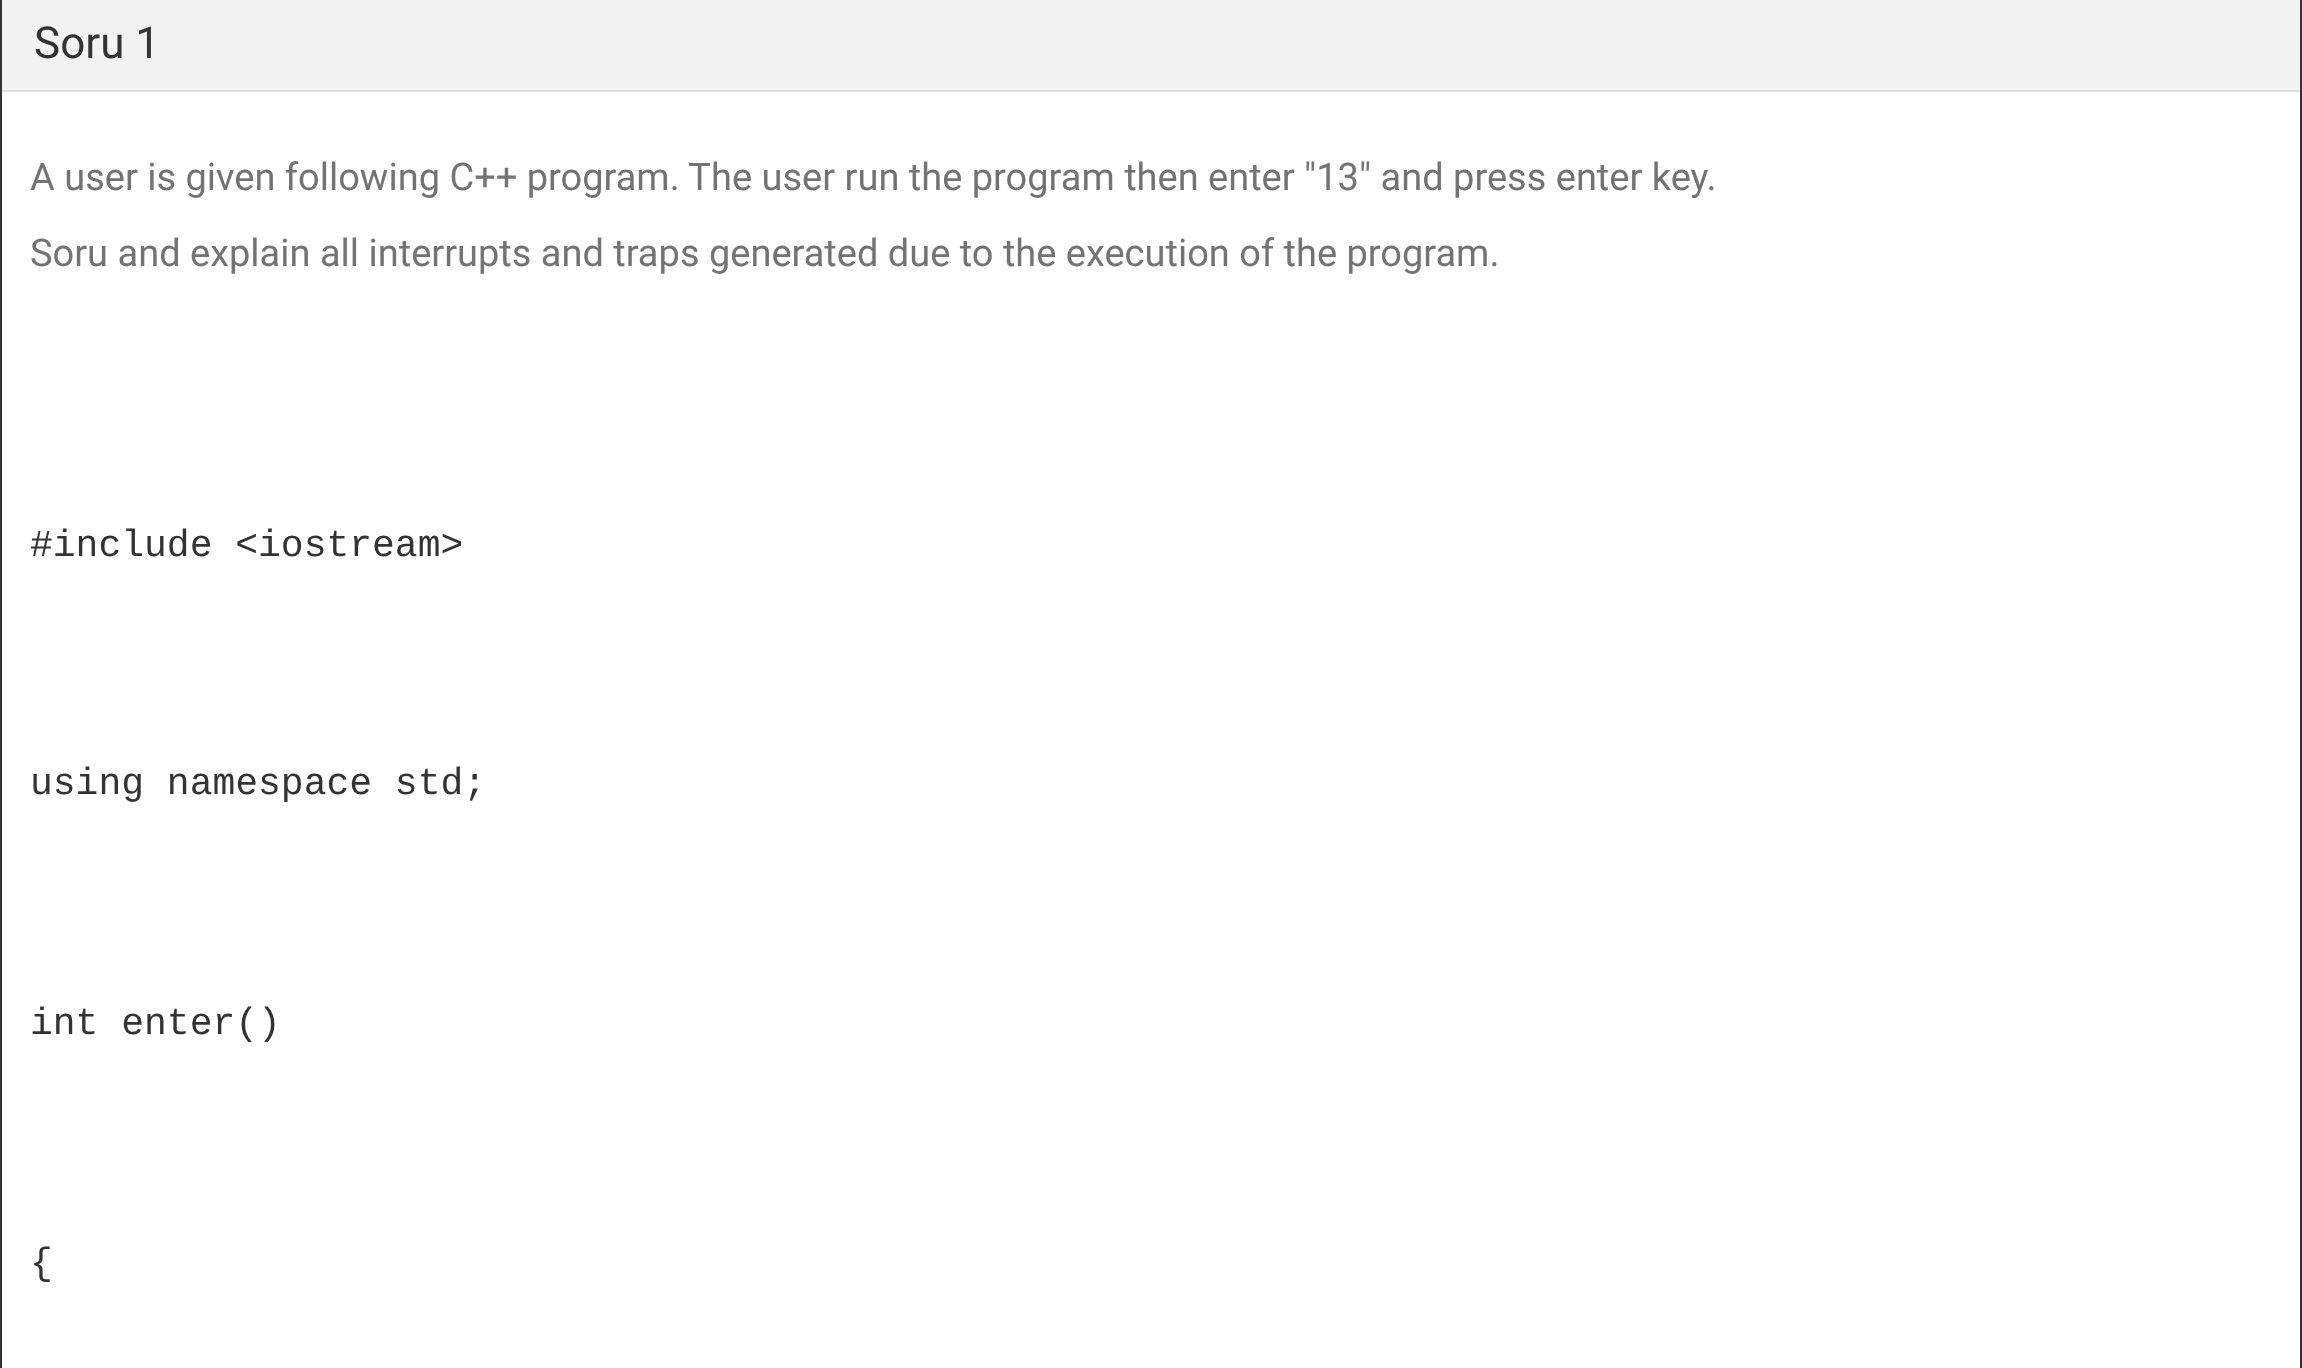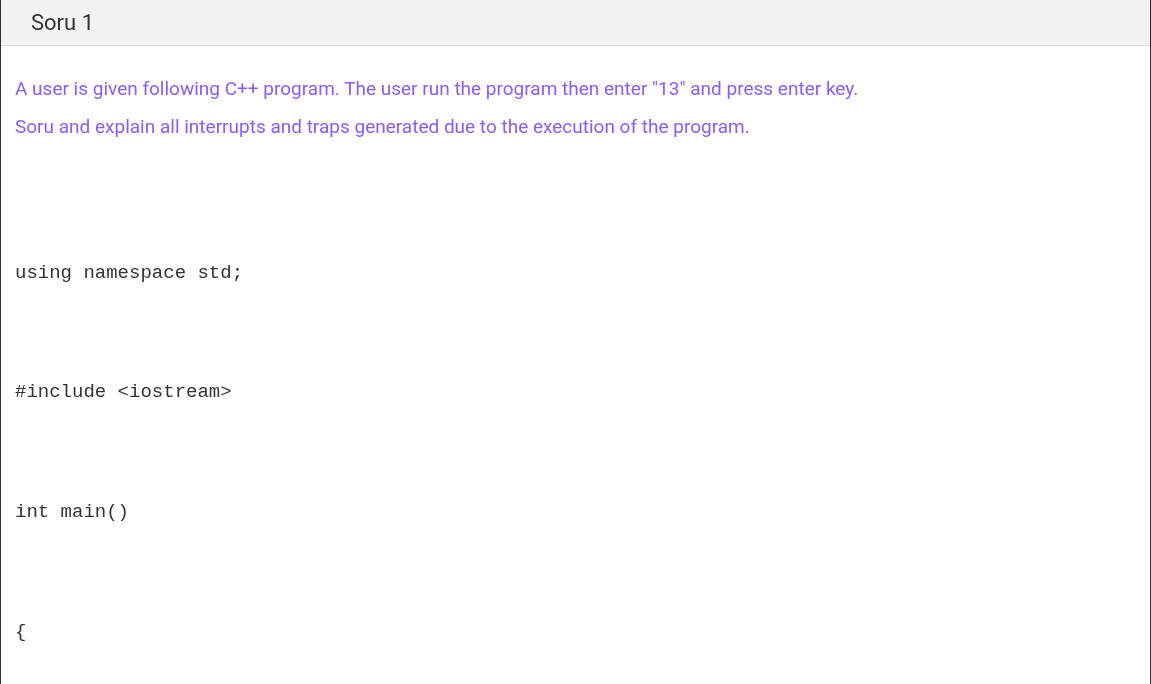--- a/index.html
+++ b/index.html
@@ -12,32 +12,32 @@
       background: #fff;
       color: #333;
       width: 1151px;
     }
     .container {
       border: 1px solid #333;
       border-top: none;
     }
     .question-header {
       background: #f2f2f2;
-      padding: 10px 30px;
+      padding: 10px 16px;
       font-size: 22px;
       color: #333;
       border-bottom: 1px solid #ddd;
     }
     .question-body {
       padding: 24px 14px 14px 14px;
     }
     .prompt-text {
       font-size: 19px;
       line-height: 2.0;
-      color: #8b5cf6;
+      color: #737373;
       margin-bottom: 28px;
     }
     .code-block {
       font-family: "Courier New", Courier, monospace;
       font-size: 19px;
       line-height: 2.1;
       color: #333;
       white-space: pre;
     }
   </style>
@@ -47,23 +47,23 @@
 <div class="container">
   <div class="question-header">
     <span>Soru 1</span>
   </div>
   <div class="question-body">
     <div class="prompt-text">
       <div>A user is given following C++ program. The user run the program then enter "13" and press enter key.</div>
       <div>Soru and explain all interrupts and traps generated due to the execution of the program.</div>
     </div>
     <div class="code-block">
+      <div>#include &lt;iostream&gt;</div>
       <div>using namespace std;</div>
-      <div>#include &lt;iostream&gt;</div>
-      <div>int main()</div>
+      <div>int enter()</div>
       <div>{</div>
       
       
       
       
       
       
       
     </div>
   </div>

